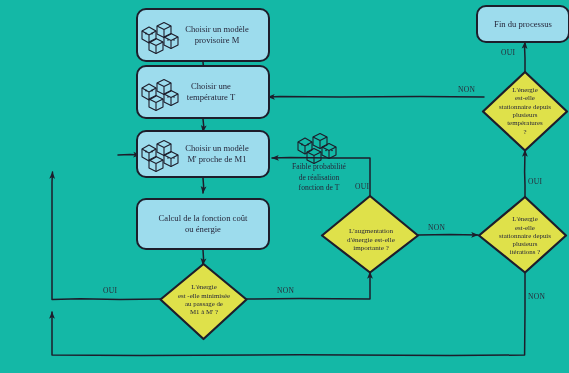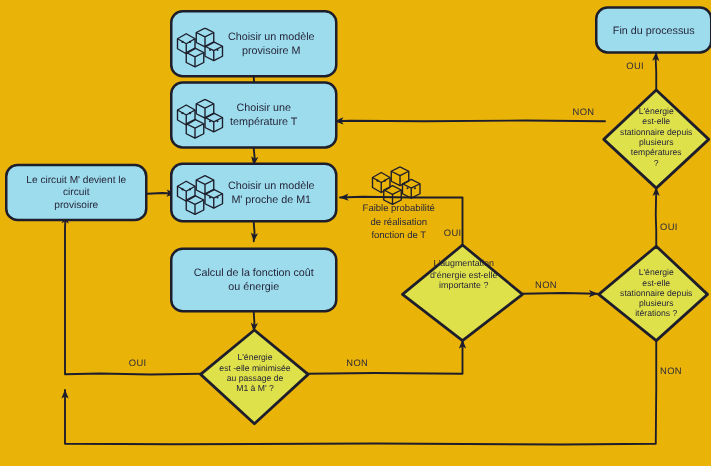--- a/index.html
+++ b/index.html
@@ -1,21 +1,22 @@
 <!DOCTYPE html>
 <html><head>
 <meta charset="utf-8">
 <style>
   html,body{margin:0;padding:0;background:#ffffff;}
   body{font-family:"Liberation Sans", sans-serif;}
   #canvas{
     position:relative;
     width:569px;height:373px;
-    background:#eab308;
+    background:#14b8a6;
     overflow:hidden;
+    font-family:Liberation Serif, serif;
   }
   svg.layer{position:absolute;left:0;top:0;width:569px;height:373px;}
   .node{
     position:absolute;
     display:flex;align-items:center;justify-content:center;
     text-align:center;
     box-sizing:border-box;
     z-index:3;
     pointer-events:auto;
   }
@@ -157,24 +158,20 @@
       <circle cx="28" cy="18" r="0.8" fill="#1d1d2b" stroke="none"></circle>
         <circle cx="34" cy="18" r="0.8" fill="#1d1d2b" stroke="none"></circle>
     </g>
   </svg>
 
   <div class="node proc" style="left:136px;top:198px;width:134px;height:52px;font-size:8.6px;">
     <span class="txt" style="white-space:pre-line;">Calcul de la fonction coût
 ou énergie</span>
   </div>
 
-  <div class="node proc" style="left:4px;top:131px;width:114px;height:46px;font-size:8.1px;">
-    <span class="txt" style="white-space:pre-line;">Le circuit M' devient le circuit
-provisoire</span>
-  </div>
 
   <div class="node proc" style="left:476px;top:5px;width:94px;height:38px;font-size:8.6px;">
     <span class="txt" style="white-space:pre-line;">Fin du processus</span>
   </div>
 
   <svg class="layer" viewBox="0 0 569 373" style="z-index:2;">
     <g fill="#dfe14a" stroke="#1d1d2b" stroke-width="2.2" stroke-linejoin="round">
       <path d="M203.5,264 L246.5,299.5 L203.5,339 L160.5,299.5 Z"></path>
       <path d="M370,196 L418,235.5 L370,272.5 L322,235.5 Z"></path>
       <path d="M525,72 L567,111.5 L525,150.5 L483,111.5 Z"></path>
@@ -182,21 +179,21 @@
     </g>
   </svg>
 
   <div class="dec-label" style="left:160px;top:277px;width:88px;height:46px;font-size:6.9px;">
     <span style="white-space:pre-line;">L'énergie
 est -elle minimisée
 au passage de
 M1 à M' ?</span>
   </div>
 
-  <div class="dec-label" style="left:327px;top:202px;width:88px;height:36px;font-size:7.1px;align-items:center;">
+  <div class="dec-label" style="left:327px;top:222px;width:88px;height:36px;font-size:7.1px;align-items:center;">
     <span style="white-space:pre-line;">L'augmentation
 d'énergie est-elle
 importante ?</span>
   </div>
 
   <div class="dec-label" style="left:481px;top:80px;width:88px;height:62px;font-size:6.9px;">
     <span style="white-space:pre-line;">L'énergie
 est-elle
 stationnaire depuis
 plusieurs

